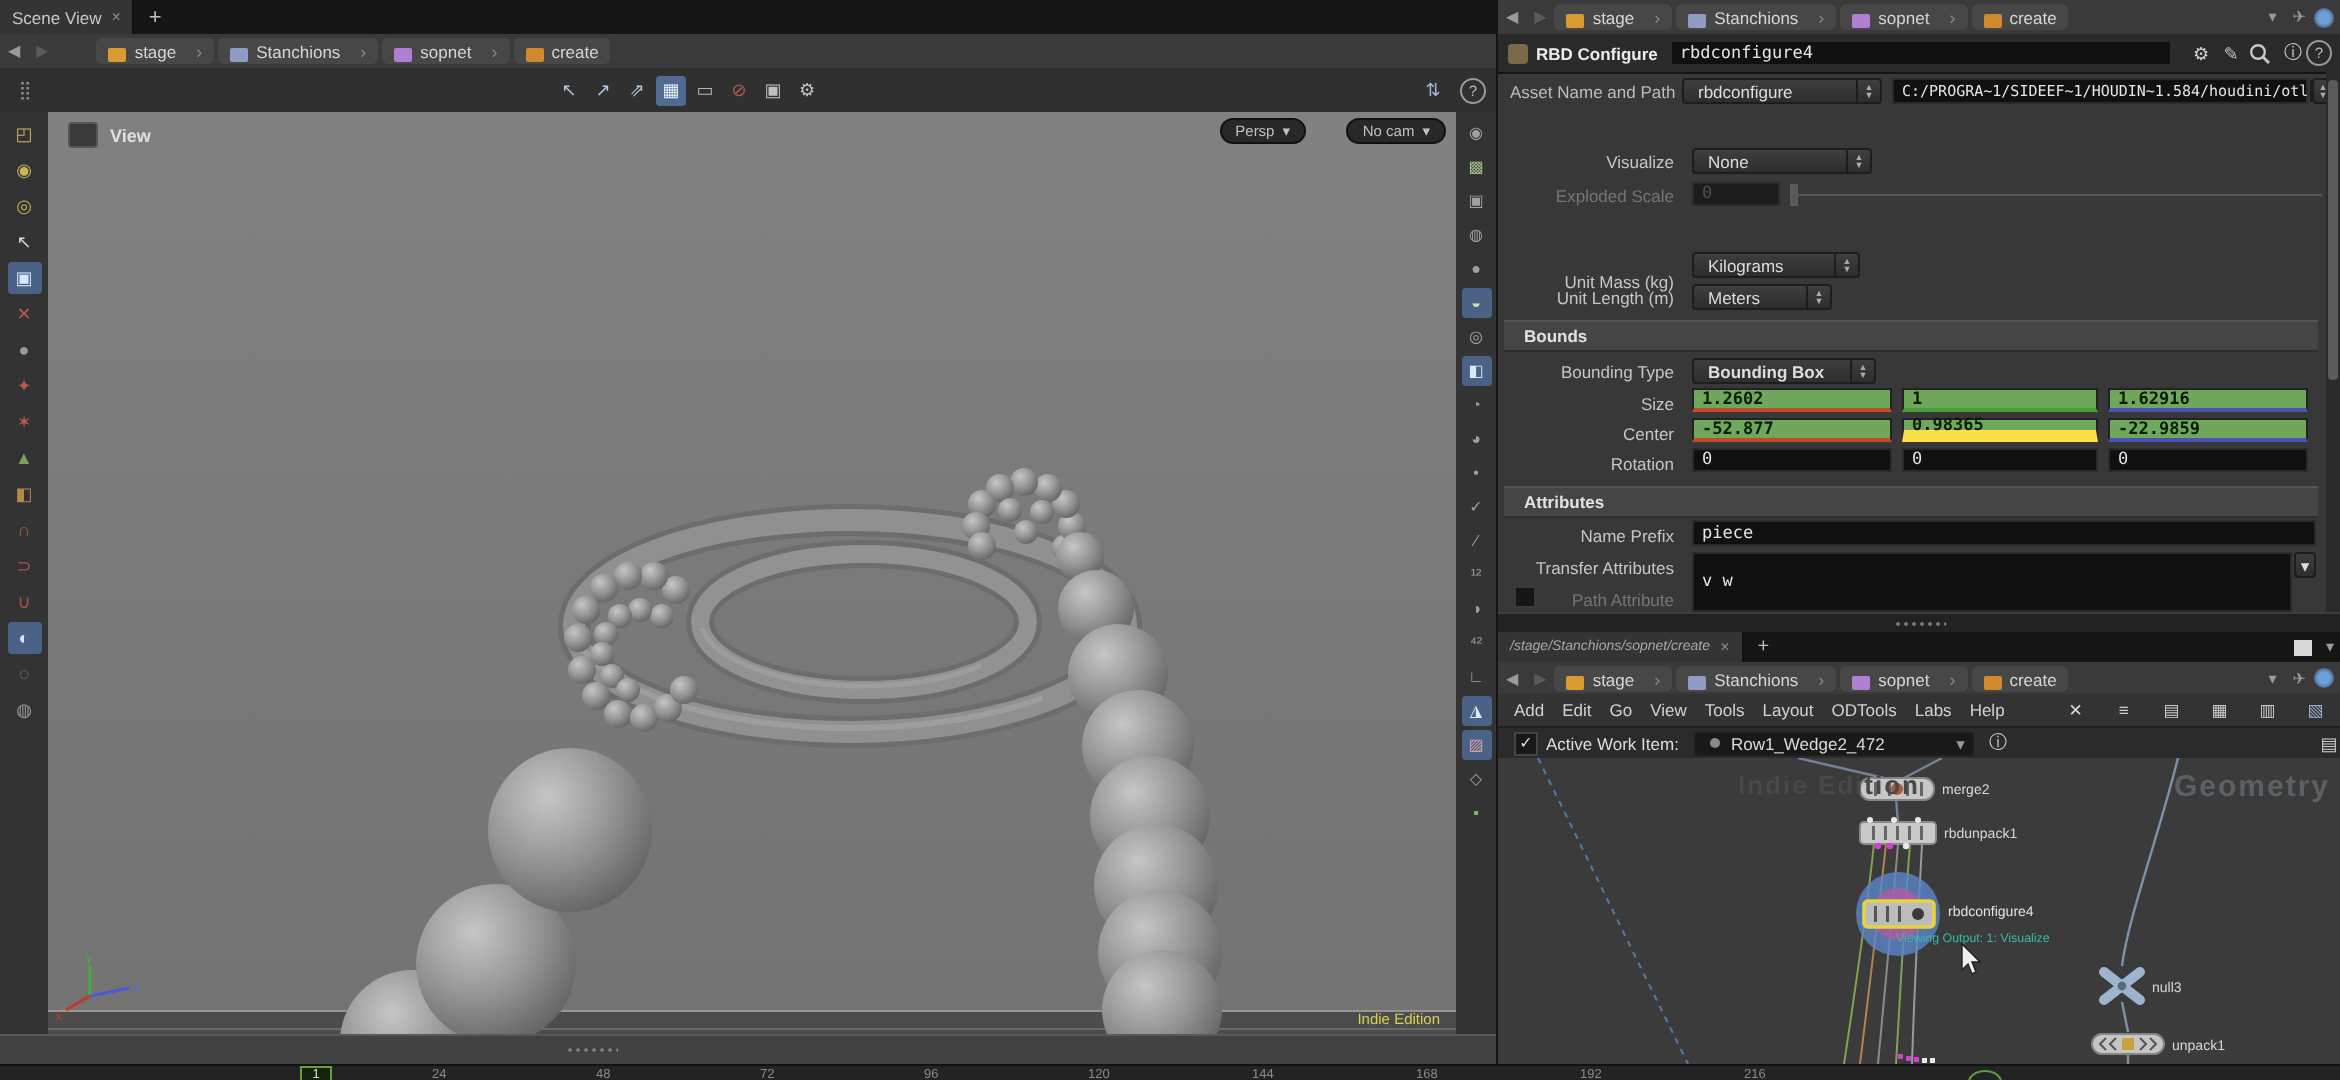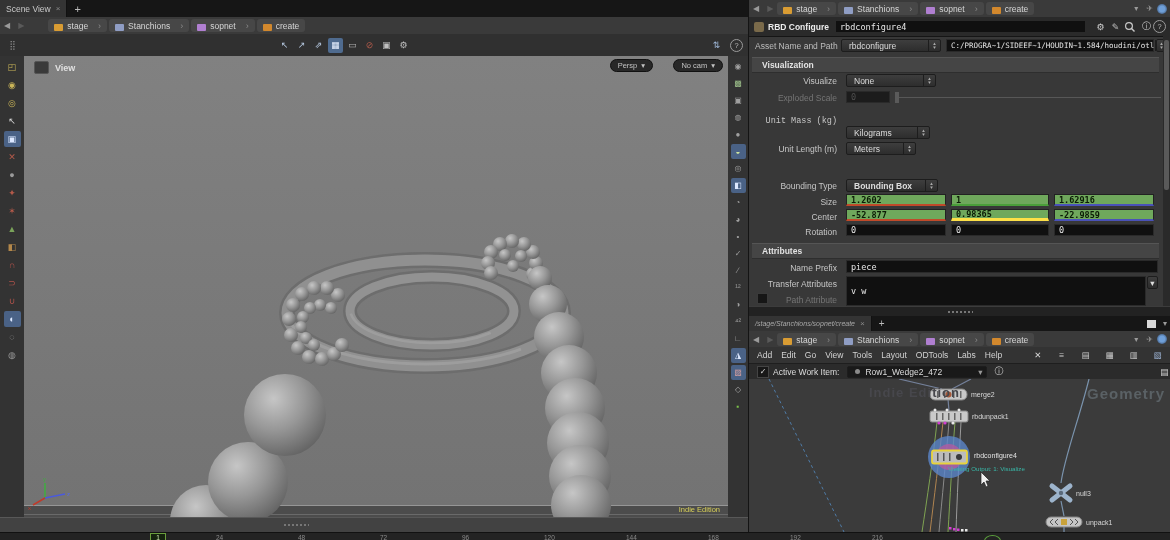--- a/index.html
+++ b/index.html
@@ -321,54 +321,54 @@
       <span class="dd" style="left:92px;top:3px;width:100px;">
           <span>rbdconfigure</span>
           <span class="sp">▲<br>▼</span>
         </span>
       <span class="tfield" style="left:197px;top:3px;width:208px;height:13px;font-size:7.5px;">C:/PROGRA~1/SIDEEF~1/HOUDIN~1.584/houdini/otls/OPlibSop.hda</span>
       <span class="dd" style="left:407px;top:3px;width:12px;">
           <span class="sp">▲<br>▼</span>
         </span>
     </div>
 
-    <div class="abs sect" style="top:57px;left:3px;right:12px;">Visualization</div>
     <span class="plabel" style="top:76px;">Visualize</span>
     <span class="dd" style="left:97px;top:74px;width:90px;">
         <span>None</span>
         <span class="sp">▲<br>▼</span>
       </span>
     <span class="plabel dis" style="top:93px;">Exploded Scale</span>
     <span class="tfield dis" style="left:97px;top:91px;width:44px;">0</span>
     <span class="abs" style="left:146px;top:92px;width:4px;height:11px;background:#5a5a5a;"></span>
     <span class="abs" style="left:150px;top:97px;width:262px;height:1px;background:#575757;"></span>
 
-    <span class="plabel" style="top:116px;font-family:Liberation Mono, monospace;">Unit Mass (kg)</span>
+    <span class="plabel" style="top:136px;">Unit Mass (kg)</span>
     <span class="dd" style="left:97px;top:126px;width:84px;">
         <span>Kilograms</span>
         <span class="sp">▲<br>▼</span>
       </span>
     <span class="plabel" style="top:144px;">Unit Length (m)</span>
     <span class="dd" style="left:97px;top:142px;width:70px;">
         <span>Meters</span>
         <span class="sp">▲<br>▼</span>
       </span>
 
+    <div class="abs sect" style="top:160px;left:3px;right:12px;">Bounds</div>
     <span class="plabel" style="top:181px;">Bounding Type</span>
     <span class="dd" style="left:97px;top:179px;width:92px;font-weight:bold;">
         <span>Bounding Box</span>
         <span class="sp">▲<br>▼</span>
       </span>
     <span class="plabel" style="top:197px;">Size</span>
     <span class="gfield" style="left:97px;top:194px;width:100px;border-bottom:2px solid #c04a2a;">1.2602</span>
     <span class="gfield" style="left:202px;top:194px;width:98px;border-bottom:2px solid #4a9e3a;">1</span>
     <span class="gfield" style="left:305px;top:194px;width:100px;border-bottom:2px solid #4a52b8;">1.62916</span>
     <span class="plabel" style="top:212px;">Center</span>
     <span class="gfield" style="left:97px;top:209px;width:100px;border-bottom:2px solid #c04a2a;">-52.877</span>
-    <span class="gfield" style="left:202px;top:209px;width:98px;border-bottom:3px solid #fde047;">0.98365</span>
+    <span class="gfield" style="left:202px;top:209px;width:98px;border-bottom:6px solid #fde047;">0.98365</span>
     <span class="gfield" style="left:305px;top:209px;width:100px;border-bottom:2px solid #4a52b8;">-22.9859</span>
     <span class="plabel" style="top:227px;">Rotation</span>
     <span class="tfield" style="left:97px;top:224px;width:100px;">0</span>
     <span class="tfield" style="left:202px;top:224px;width:98px;">0</span>
     <span class="tfield" style="left:305px;top:224px;width:100px;">0</span>
 
     <div class="abs sect" style="top:243px;left:3px;right:12px;">Attributes</div>
     <span class="plabel" style="top:263px;">Name Prefix</span>
     <span class="tfield" style="left:97px;top:260px;width:312px;height:13px;">piece</span>
     <span class="plabel" style="top:279px;">Transfer Attributes</span>

